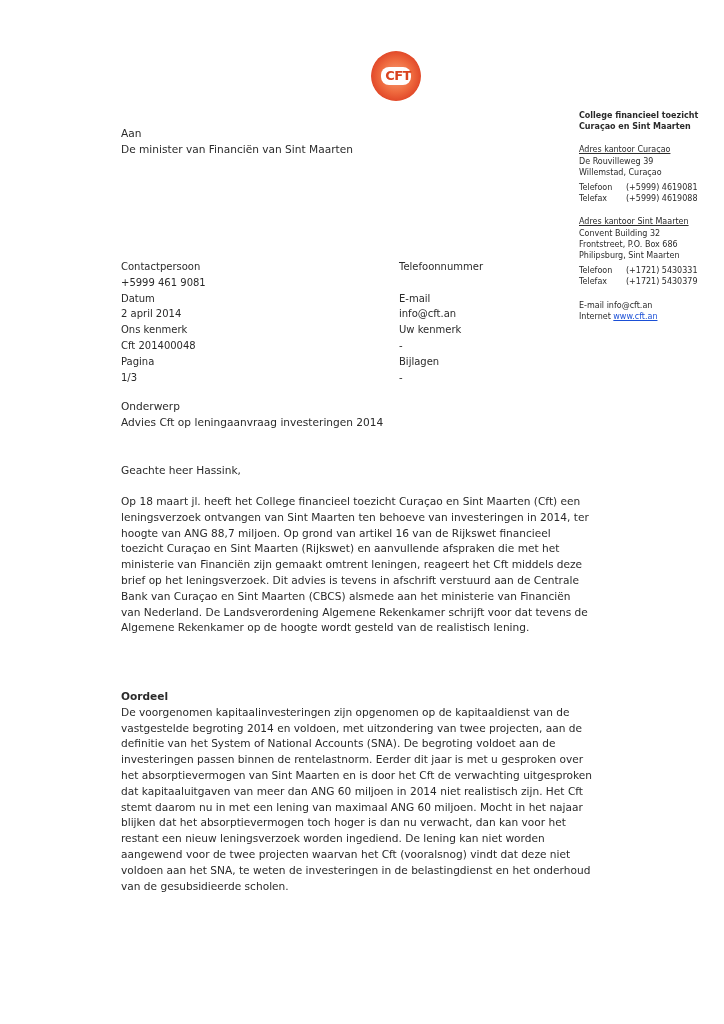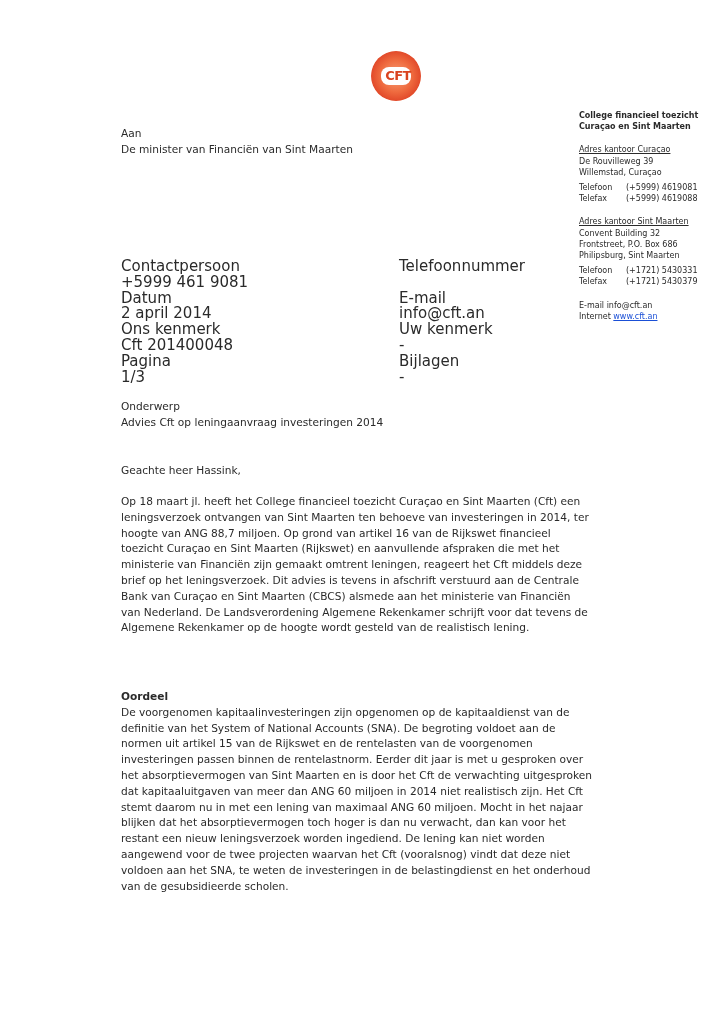--- a/index.html
+++ b/index.html
@@ -63,21 +63,21 @@
       font-size: 10.6px;
       line-height: 15.8px;
       color: #2a2a2a;
     }
     .addr { top: 126px; }
     .meta {
       position: absolute;
       left: 121px;
       top: 259px;
       width: 420px;
-      font-size: 15px;
+      font-size: 10px;
       line-height: 15.8px;
     }
     .meta .row { display: flex; }
     .meta .c1 { width: 278px; }
     .subject { top: 399px; }
     .salutation { top: 463px; }
     .body-text {
       position: absolute;
       left: 121px;
       width: 520px;
@@ -196,22 +196,22 @@
   <div class="line">ministerie van Financiën zijn gemaakt omtrent leningen, reageert het Cft middels deze</div>
   <div class="line">brief op het leningsverzoek. Dit advies is tevens in afschrift verstuurd aan de Centrale</div>
   <div class="line">Bank van Curaçao en Sint Maarten (CBCS) alsmede aan het ministerie van Financiën</div>
   <div class="line">van Nederland. De Landsverordening Algemene Rekenkamer schrijft voor dat tevens de</div>
   <div class="line">Algemene Rekenkamer op de hoogte wordt gesteld van de realistisch lening.</div>
 </div>
 
 <div class="body-text p2">
   <div class="bold">Oordeel</div>
   <div class="line">De voorgenomen kapitaalinvesteringen zijn opgenomen op de kapitaaldienst van de</div>
+  <div class="line">vastgestelde begroting 2014 en voldoen, met uitzondering van twee projecten, aan de</div>
   <div class="line">definitie van het System of National Accounts (SNA). De begroting voldoet aan de</div>
-  <div class="line">normen uit artikel 15 van de Rijkswet en de rentelasten van de voorgenomen</div>
   <div class="line">investeringen passen binnen de rentelastnorm. Eerder dit jaar is met u gesproken over</div>
   <div class="line">het absorptievermogen van Sint Maarten en is door het Cft de verwachting uitgesproken</div>
   <div class="line">dat kapitaaluitgaven van meer dan ANG 60 miljoen in 2014 niet realistisch zijn. Het Cft</div>
   <div class="line">stemt daarom nu in met een lening van maximaal ANG 60 miljoen. Mocht in het najaar</div>
   <div class="line">blijken dat het absorptievermogen toch hoger is dan nu verwacht, dan kan voor het</div>
   <div class="line">restant een nieuw leningsverzoek worden ingediend. De lening kan niet worden</div>
   <div class="line">aangewend voor de twee projecten waarvan het Cft (vooralsnog) vindt dat deze niet</div>
   <div class="line">voldoen aan het SNA, te weten de investeringen in de belastingdienst en het onderhoud</div>
   <div class="line">van de gesubsidieerde scholen.</div>
 </div>

